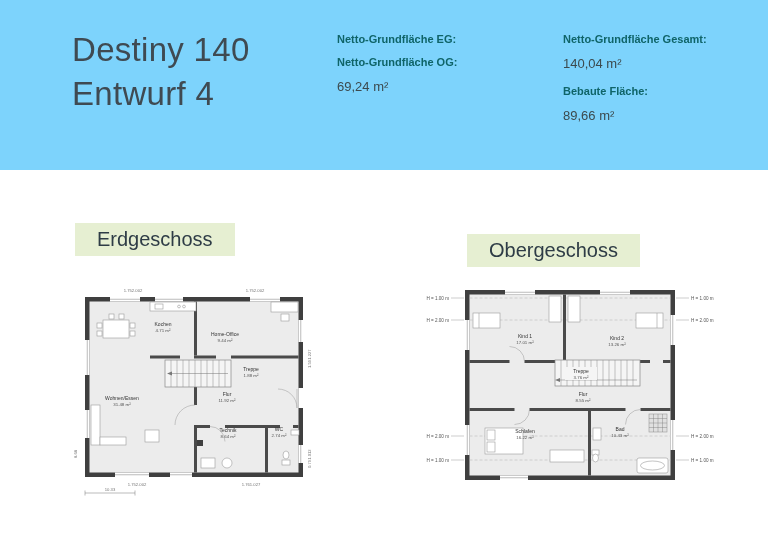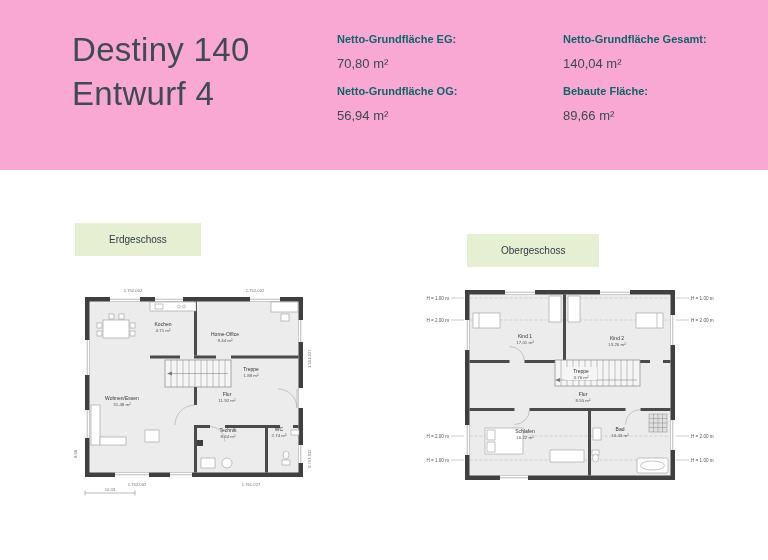--- a/index.html
+++ b/index.html
@@ -1,30 +1,30 @@
 <!DOCTYPE html>
 <html><head>
 <meta charset="utf-8">
 <style>
   * { margin:0; padding:0; box-sizing:border-box; }
   html,body { width:768px; height:560px; }
   body { font-family:"Liberation Sans", sans-serif; background:#ffffff; overflow:hidden; }
   .page { position:relative; width:768px; height:560px; background:#ffffff; overflow:hidden; }
 
-  .hero { position:absolute; left:0; top:0; width:768px; height:170px; background:#f9a8d4; }
+  .hero { position:absolute; left:0; top:0; width:768px; height:170px; background:#7dd3fc; }
   .title { position:absolute; left:72px; top:28px; font-size:33px; line-height:44px;
            color:#3f4a52; font-weight:400; letter-spacing:0.3px; }
   .stats-col { position:absolute; top:33px; width:215px; }
   .col1 { left:337px; } .col2 { left:563px; }
   .stat-label { font-size:11px; font-weight:700; color:#0f6468; margin-bottom:11px; }
   .stat-value { font-size:13px; font-weight:400; color:#3c4a4e; margin-bottom:14px; }
 
   .floor-tag { position:absolute; height:33px; background:#e6efd2; color:#2e3c46;
-               font-size:10px; display:flex; align-items:center; justify-content:center;
-               padding:0 34px; }
+               font-size:20px; display:flex; align-items:center; justify-content:center;
+               padding:0 22px; }
   .tag-eg { left:75px; top:223px; }
   .tag-og { left:467px; top:234px; }
 
   svg { position:absolute; }
   .svg-eg { left:55px; top:280px; }
   .svg-og { left:405px; top:280px; }
 
   svg text { font-family:"Liberation Sans", sans-serif; }
   .room-name { font-size:5px; fill:#333; }
   .room-area { font-size:4.4px; fill:#555; }
@@ -37,23 +37,22 @@
 <div class="page">
 
   <header class="hero">
     <h1 class="title">
       <span>Destiny 140</span><br>
       <span>Entwurf 4</span>
     </h1>
 
     <div class="stats-col col1">
       <div class="stat-label">Netto-Grundfläche EG:</div>
-      <div class="stat-value">70,80 m²</div>
       <div class="stat-label">Netto-Grundfläche OG:</div>
-      <div class="stat-value">56,94 m²</div>
+      <div class="stat-value">69,24 m²</div>
     </div>
 
     <div class="stats-col col2">
       <div class="stat-label">Netto-Grundfläche Gesamt:</div>
       <div class="stat-value">140,04 m²</div>
       <div class="stat-label">Bebaute Fläche:</div>
       <div class="stat-value">89,66 m²</div>
     </div>
   </header>
 

